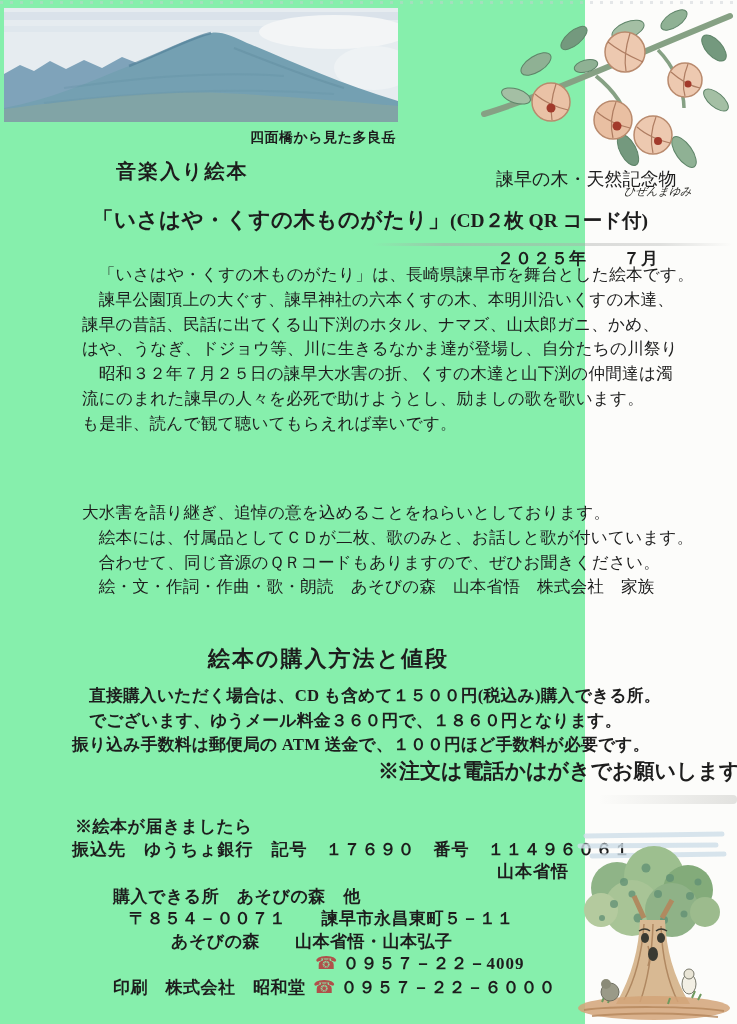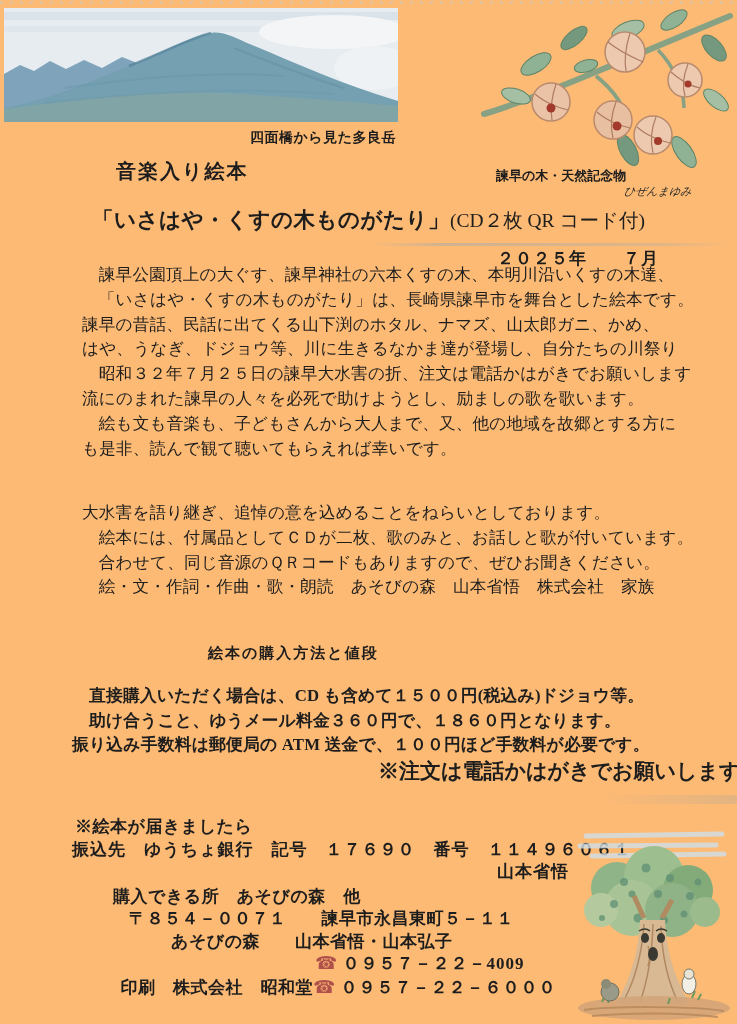--- a/index.html
+++ b/index.html
@@ -2,65 +2,65 @@
 <html><head>
 <meta charset="utf-8">
 <style>
   html,body{margin:0;padding:0;}
   body{
     width:737px;height:1024px;overflow:hidden;
     background:#fcfcfa;
     font-family:"Liberation Serif","DejaVu Serif",serif;
     color:#1d1d1d;
   }
-  .page{position:relative;width:737px;height:1024px;background:#fdba74;}
+  .page{position:relative;width:585px;height:1024px;background:#86efac;}
   .abs{position:absolute;white-space:nowrap;}
   
   .scan-topdots{left:0;top:1px;width:737px;height:3px;
     background:repeating-linear-gradient(90deg,#c7ccd2 0 3px,transparent 3px 10px);
     opacity:.45;}
   .scan-streak-date{left:372px;top:243px;width:360px;height:3px;
     background:linear-gradient(90deg,rgba(180,182,180,.0),rgba(170,172,170,.55) 20%,rgba(170,172,170,.35) 80%,rgba(180,182,180,0));
     border-radius:2px;}
   .scan-streak-right{left:598px;top:795px;width:139px;height:9px;
     background:linear-gradient(90deg,rgba(175,175,170,0),rgba(165,165,160,.3));
     border-radius:4px;}
   
   .art svg{display:block;}
   .art-mountain{left:4px;top:8px;}
   .art-branch{left:478px;top:4px;}
   .art-tree{left:572px;top:826px;}
   
   .cap-mountain{left:250px;top:129px;font-size:14px;font-weight:700;letter-spacing:.5px;}
   .series-label{left:116px;top:158px;font-size:20px;font-weight:700;letter-spacing:2px;}
-  .cap-branch{left:496px;top:167px;font-size:13px;font-weight:700;}
+  .cap-branch{left:496px;top:167px;font-size:18px;font-weight:400;}
   .cap-branch-name{left:624px;top:184px;font-size:11px;font-style:italic;
     transform:skewX(-6deg);color:#2c2c28;}
   .book-title{left:92px;top:205px;font-size:21.5px;font-weight:700;letter-spacing:.5px;}
-  .title-note{font-size:19.5px;letter-spacing:0;font-weight:400;}
+  .title-note{font-size:19.5px;letter-spacing:0;font-weight:700;}
   .date-line{left:497px;top:247px;font-size:17px;font-weight:600;letter-spacing:1px;}
   
   .body-block{position:absolute;font-size:16.6px;line-height:24.8px;font-weight:500;letter-spacing:.2px;}
   .intro1{left:82px;top:263px;}
   .intro2{left:82px;top:501px;}
   .bl{white-space:pre;}
-  .purchase-heading{left:208px;top:644px;font-size:15px;font-weight:700;letter-spacing:2px;}
+  .purchase-heading{left:208px;top:644px;font-size:22px;font-weight:700;letter-spacing:2px;}
   .purchase-lines{left:72px;top:684px;font-size:16.8px;line-height:24.6px;font-weight:600;}
   .order-note{left:378px;top:757px;font-size:21px;font-weight:600;}
   
   .info{font-size:17px;font-weight:600;letter-spacing:.5px;margin-top:35px;}
   .delivery-note{left:75px;top:780px;}
   .bank-line{left:72px;top:803px;letter-spacing:1px;}
   .payee{left:497px;top:825px;letter-spacing:1px;}
   .shop-line{left:113px;top:850px;}
   .address-line{left:129px;top:872px;}
   .contact-line{left:171px;top:895px;}
   .phone-row1{left:315px;top:917px;letter-spacing:1px;}
   .printer-row{left:113px;top:941px;letter-spacing:1px;}
-  .printer-label{display:inline-block;min-width:200px;letter-spacing:.5px;text-align:right;}
+  .printer-label{display:inline-block;min-width:200px;letter-spacing:.5px;}
   .phone-icon{color:#b0504a;font-weight:400;margin-right:4px;font-size:18px;}
 </style>
 </head>
 <body>
 
 <div class="page">
 
   <div class="abs scan-topdots"></div>
   <div class="abs scan-streak-date"></div>
   <div class="abs scan-streak-right"></div>
@@ -125,41 +125,40 @@
     </svg>
   </div>
   <div class="abs cap-branch">諫早の木・天然記念物</div>
   <div class="abs cap-branch-name">ひぜんまゆみ</div>
 
   <div class="abs book-title"><span>「いさはや・くすの木ものがたり」</span><span class="title-note">(CD２枚 QR コード付)</span></div>
 
   <div class="abs date-line">２０２５年　　７月</div>
 
   <div class="body-block intro1">
+    <div class="bl">　「いさはや・くすの木ものがたり」は、長崎県諫早市を舞台とした絵本です。</div>
     <div class="bl">　諫早公園頂上の大ぐす、諫早神社の六本くすの木、本明川沿いくすの木達、</div>
-    <div class="bl">　「いさはや・くすの木ものがたり」は、長崎県諫早市を舞台とした絵本です。</div>
     <div class="bl">諫早の昔話、民話に出てくる山下渕のホタル、ナマズ、山太郎ガニ、かめ、</div>
     <div class="bl">はや、うなぎ、ドジョウ等、川に生きるなかま達が登場し、自分たちの川祭り</div>
-    <div class="bl">　昭和３２年７月２５日の諫早大水害の折、注文は電話かはがきでお願いします</div>
+    <div class="bl">　昭和３２年７月２５日の諫早大水害の折、くすの木達と山下渕の仲間達は濁</div>
     <div class="bl">流にのまれた諫早の人々を必死で助けようとし、励ましの歌を歌います。</div>
-    <div class="bl">　絵も文も音楽も、子どもさんから大人まで、又、他の地域を故郷とする方に</div>
     <div class="bl">も是非、読んで観て聴いてもらえれば幸いです。</div>
   </div>
 
   <div class="body-block intro2">
     <div class="bl">大水害を語り継ぎ、追悼の意を込めることをねらいとしております。</div>
     <div class="bl">　絵本には、付属品としてＣＤが二枚、歌のみと、お話しと歌が付いています。</div>
     <div class="bl">　合わせて、同じ音源のＱＲコードもありますので、ぜひお聞きください。</div>
     <div class="bl">　絵・文・作詞・作曲・歌・朗読　あそびの森　山本省悟　株式会社　家族</div>
   </div>
 
   <div class="abs purchase-heading">絵本の購入方法と値段</div>
   <div class="body-block purchase-lines">
-    <div class="bl">　直接購入いただく場合は、CD も含めて１５００円(税込み)ドジョウ等。</div>
-    <div class="bl">　助け合うこと、ゆうメール料金３６０円で、１８６０円となります。</div>
+    <div class="bl">　直接購入いただく場合は、CD も含めて１５００円(税込み)購入できる所。</div>
+    <div class="bl">　でございます、ゆうメール料金３６０円で、１８６０円となります。</div>
     <div class="bl">振り込み手数料は郵便局の ATM 送金で、１００円ほど手数料が必要です。</div>
   </div>
   <div class="abs order-note">※注文は電話かはがきでお願いします。</div>
 
   <div class="abs info delivery-note">※絵本が届きましたら</div>
   <div class="abs info bank-line">振込先　ゆうちょ銀行　記号　１７６９０　番号　１１４９６０６１</div>
   <div class="abs info payee">山本省悟</div>
   <div class="abs info shop-line">購入できる所　あそびの森　他</div>
   <div class="abs info address-line">〒８５４－００７１　　諫早市永昌東町５－１１</div>
   <div class="abs info contact-line">あそびの森　　山本省悟・山本弘子</div>

